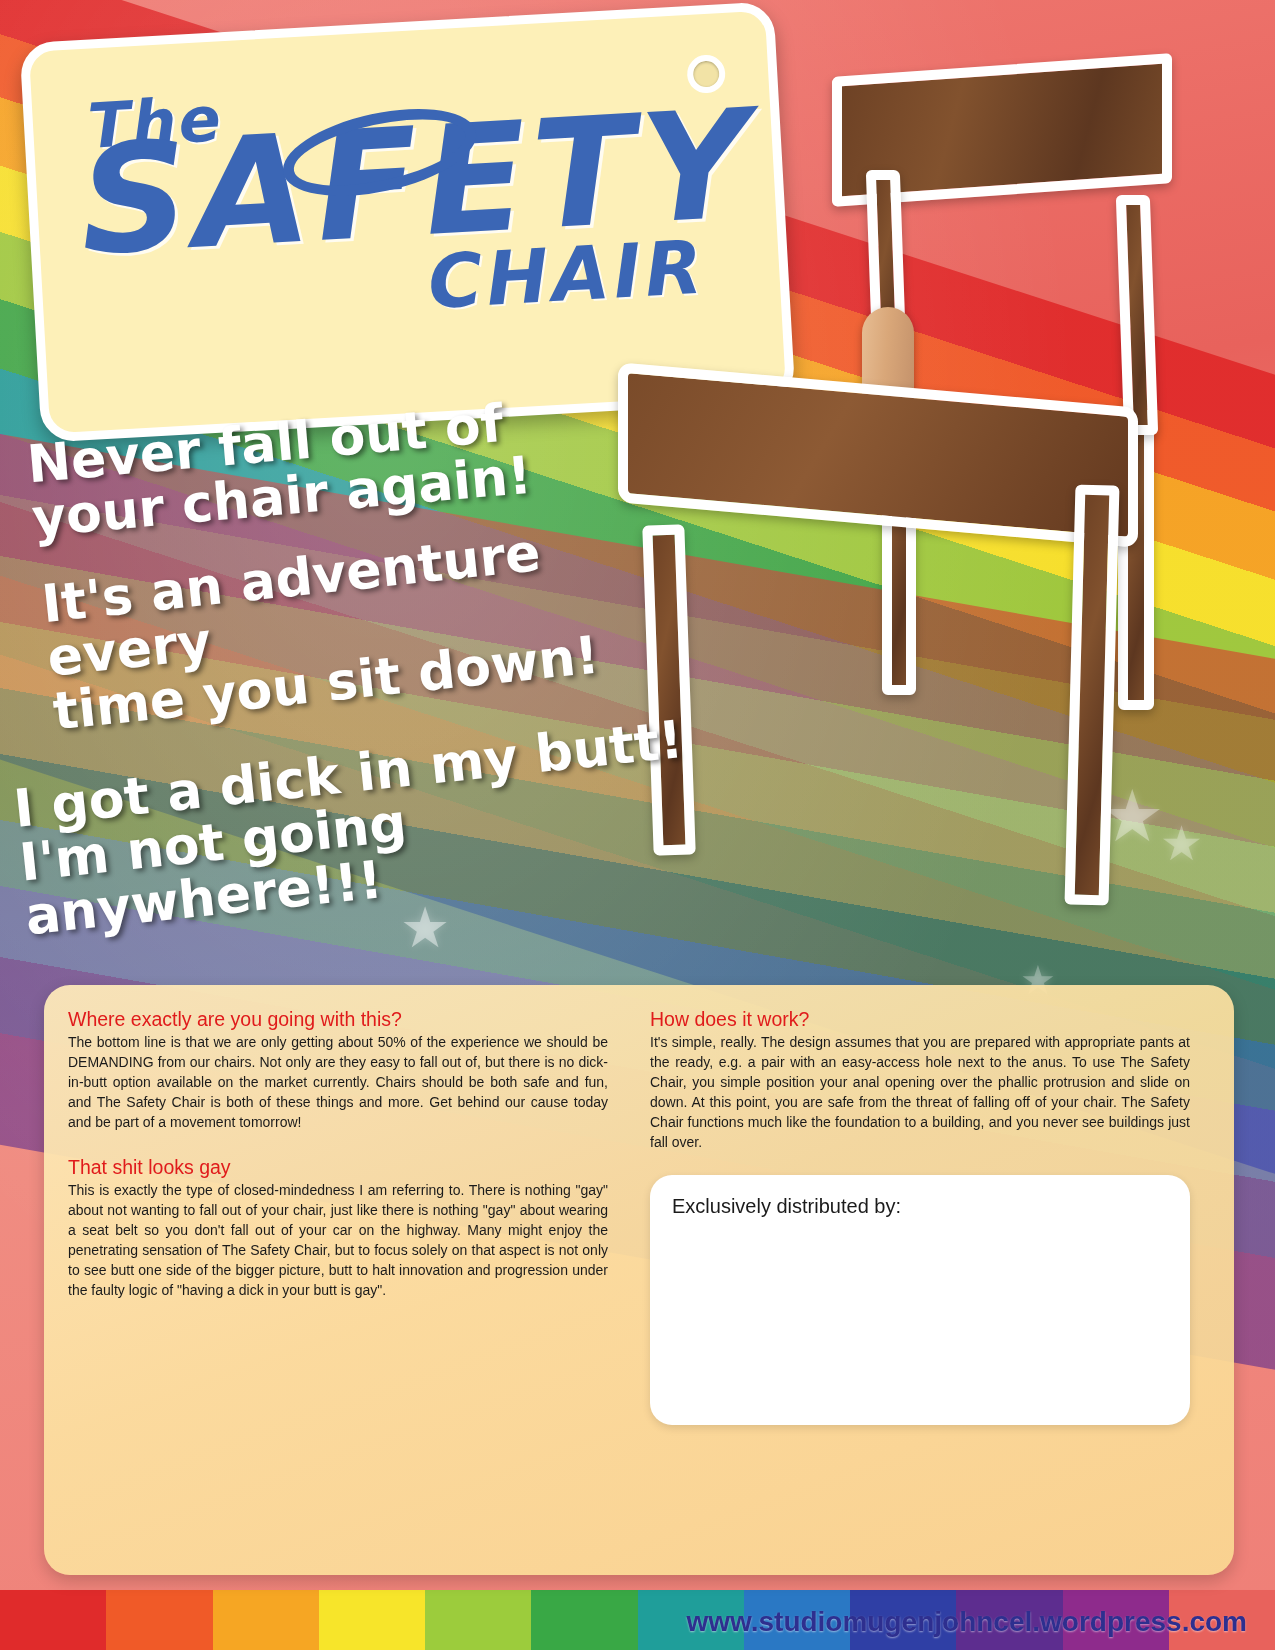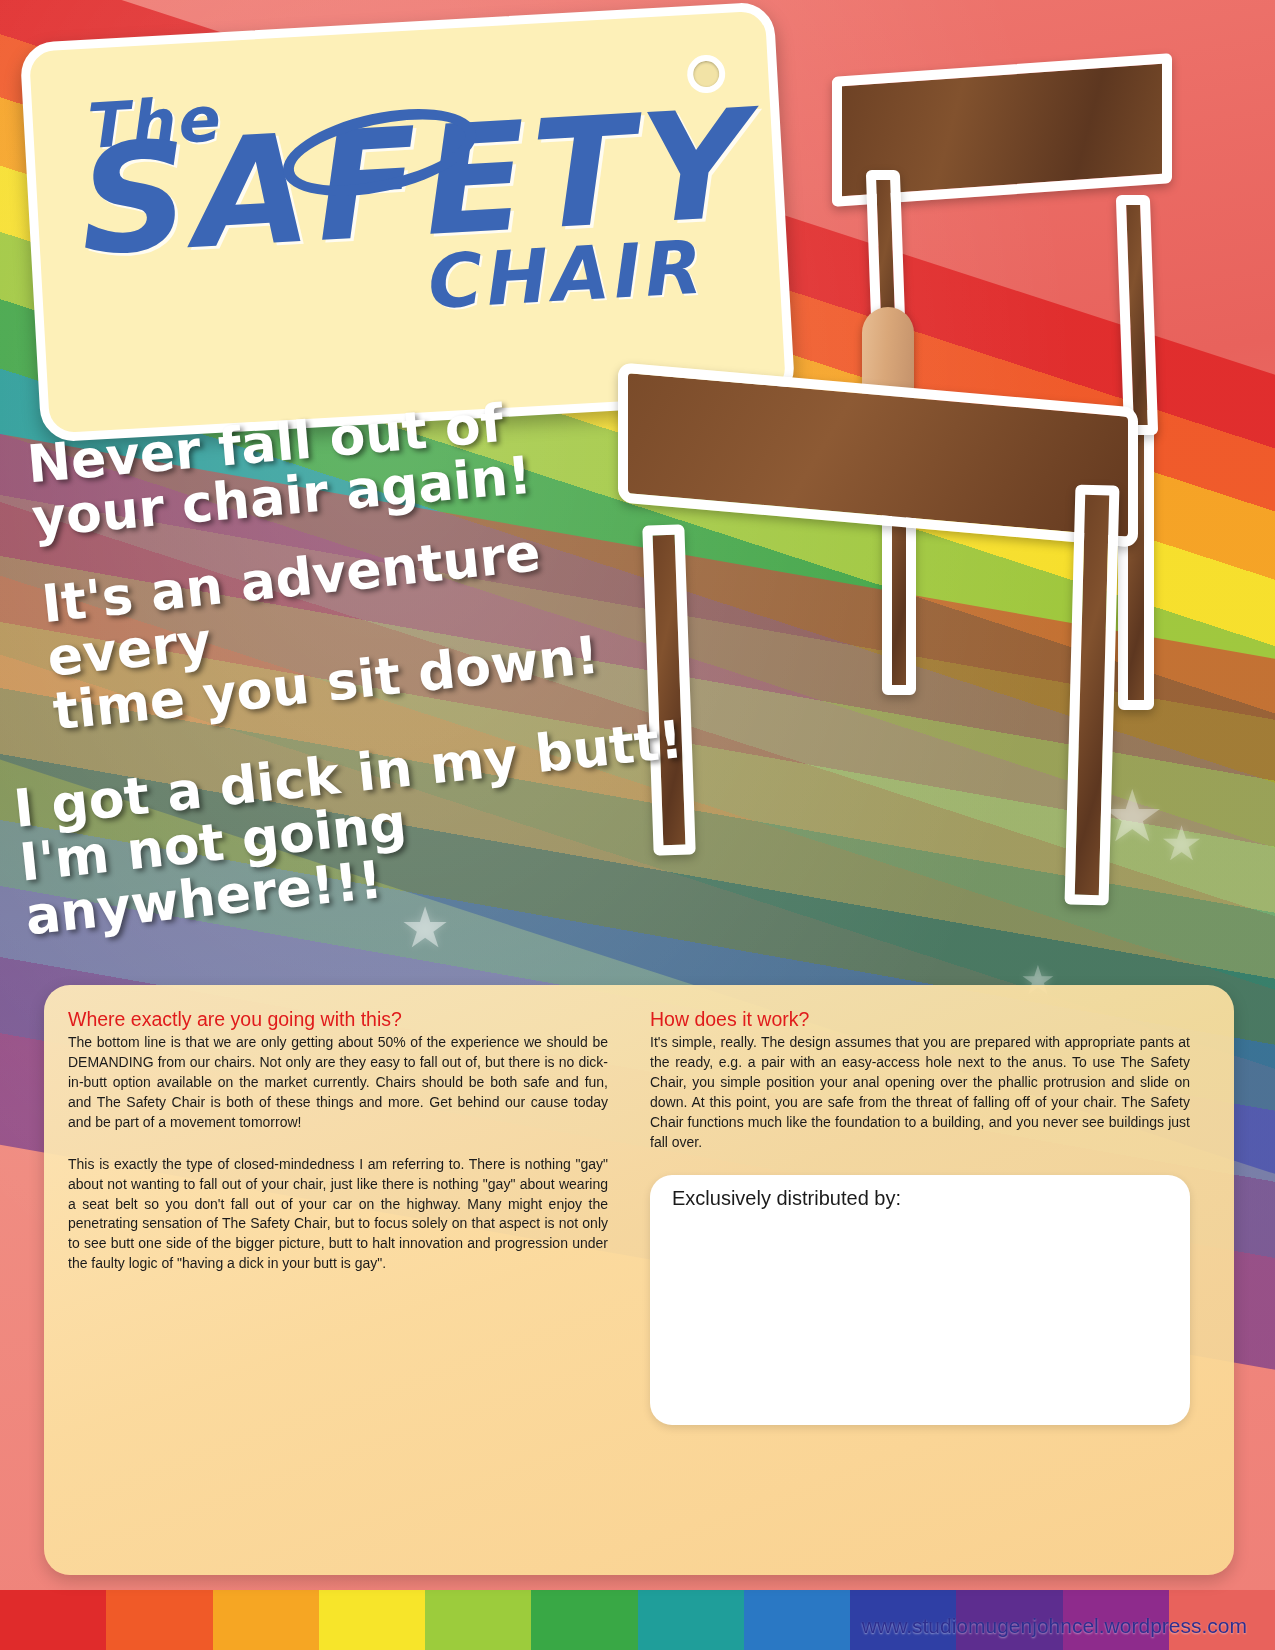--- a/index.html
+++ b/index.html
@@ -291,35 +291,35 @@
     font-size: 14px;
     line-height: 1.42;
     text-align: justify;
     margin: 0;
   }
   .dist-box {
     margin-top: 18px;
     background: #ffffff;
     border-radius: 22px;
     height: 250px;
-    padding: 12px 22px;
+    padding: 20px 22px;
     box-sizing: border-box;
     box-shadow: 0 3px 8px rgba(0,0,0,0.12);
   }
   .dist-label {
     color: #1b1b1b;
     font-size: 20px;
   }
   .footer-url {
     position: absolute;
     right: 28px;
     bottom: 12px;
     color: #2e2f8f;
-    font-weight: normal;
-    font-size: 21px;
+    font-weight: bold;
+    font-size: 28px;
     text-shadow: 0 1px 2px rgba(255,255,255,0.5);
   }
 </style>
 </head>
 <body>
 
 <div class="poster">
   <div class="bg-base"></div>
   <div class="rainbow-band"></div>
   <div class="rainbow-band2"></div>
@@ -382,20 +382,21 @@
     </div>
   </div>
 
   <div class="content-panel">
     <div class="col">
       <div class="qa">
         <p class="q">Where exactly are you going with this?</p>
         <p class="a">The bottom line is that we are only getting about 50% of the experience we should be DEMANDING from our chairs. Not only are they easy to fall out of, but there is no dick-in-butt option available on the market currently. Chairs should be both safe and fun, and The Safety Chair is both of these things and more. Get behind our cause today and be part of a movement tomorrow!</p>
       </div>
       <div class="qa">
+        <p class="q">That shit looks gay</p>
         <p class="a">This is exactly the type of closed-mindedness I am referring to. There is nothing "gay" about not wanting to fall out of your chair, just like there is nothing "gay" about wearing a seat belt so you don't fall out of your car on the highway. Many might enjoy the penetrating sensation of The Safety Chair, but to focus solely on that aspect is not only to see butt one side of the bigger picture, butt to halt innovation and progression under the faulty logic of "having a dick in your butt is gay".</p>
       </div>
     </div>
     <div class="col">
       <div class="qa">
         <p class="q">How does it work?</p>
         <p class="a">It's simple, really. The design assumes that you are prepared with appropriate pants at the ready, e.g. a pair with an easy-access hole next to the anus. To use The Safety Chair, you simple position your anal opening over the phallic protrusion and slide on down. At this point, you are safe from the threat of falling off of your chair. The Safety Chair functions much like the foundation to a building, and you never see buildings just fall over.</p>
       </div>
       <div class="dist-box">
         <span class="dist-label">Exclusively distributed by:</span>

